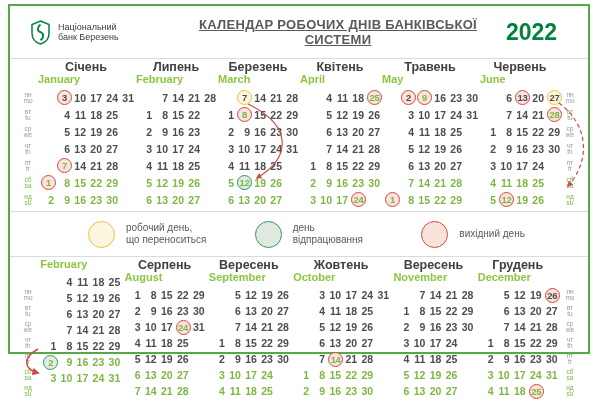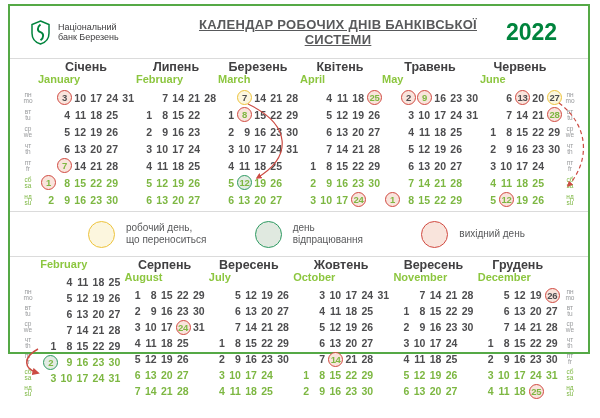--- a/index.html
+++ b/index.html
@@ -1017,21 +1017,21 @@
               <span class="d green">21</span>
             </div>
             <div class="cell">
               <span class="d green">28</span>
             </div>
             <div class="cell"></div>
           </div>
         </div>
         <div class="month">
           <div class="mt-uk">Вересень</div>
-          <div class="mt-en">July</div>
+          <div class="mt-en">September</div>
           <div class="mgrid" style="grid-template-columns: repeat(5, 16px);">
             <div class="cell"></div>
             <div class="cell">
               <span class="d dark">5</span>
             </div>
             <div class="cell">
               <span class="d dark">12</span>
             </div>
             <div class="cell">
               <span class="d dark">19</span>

